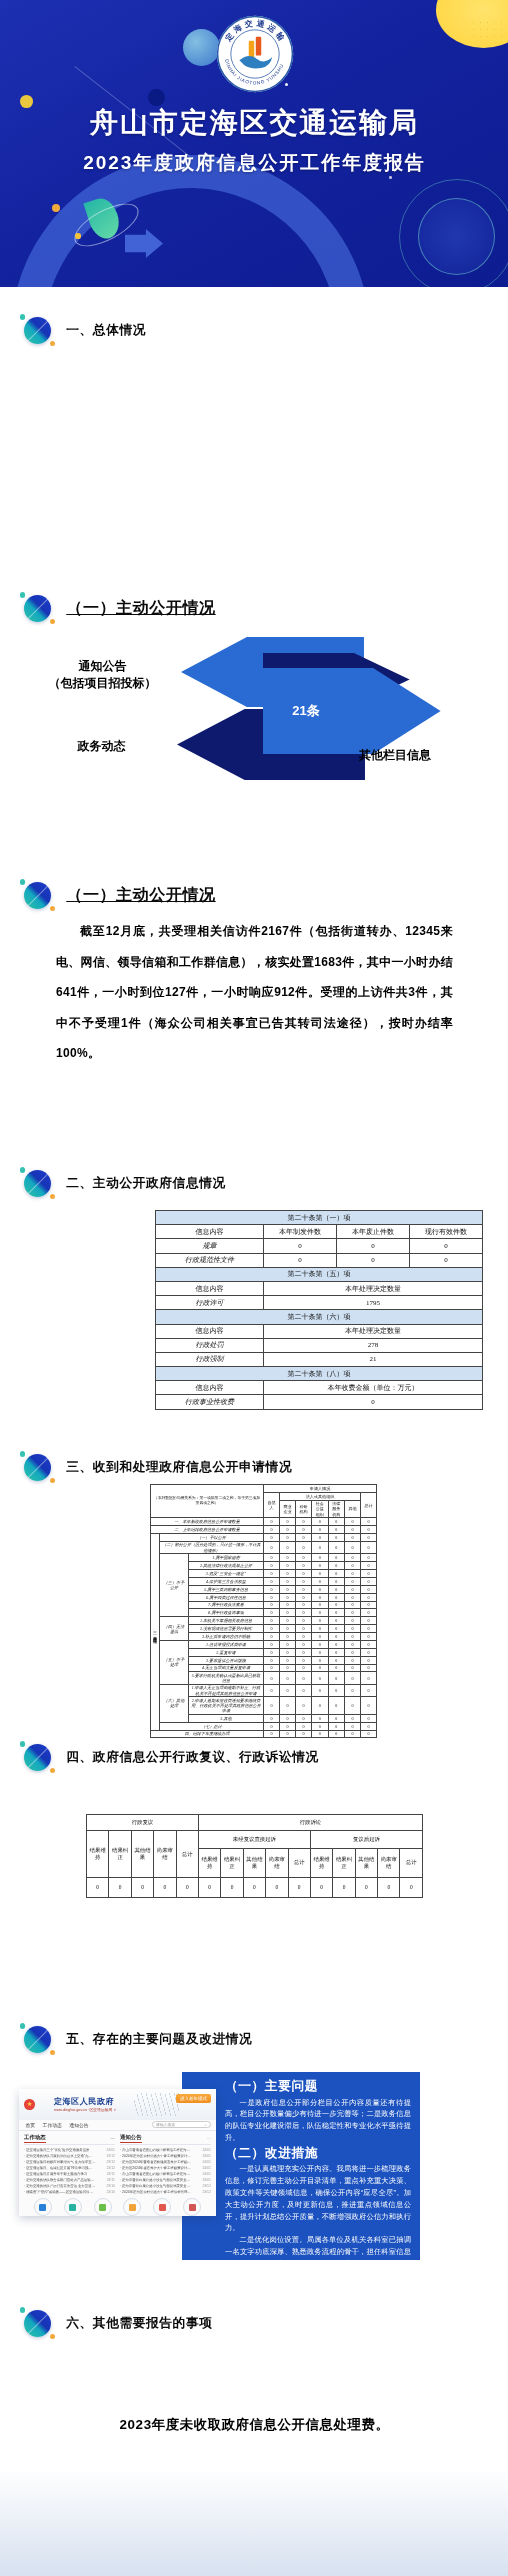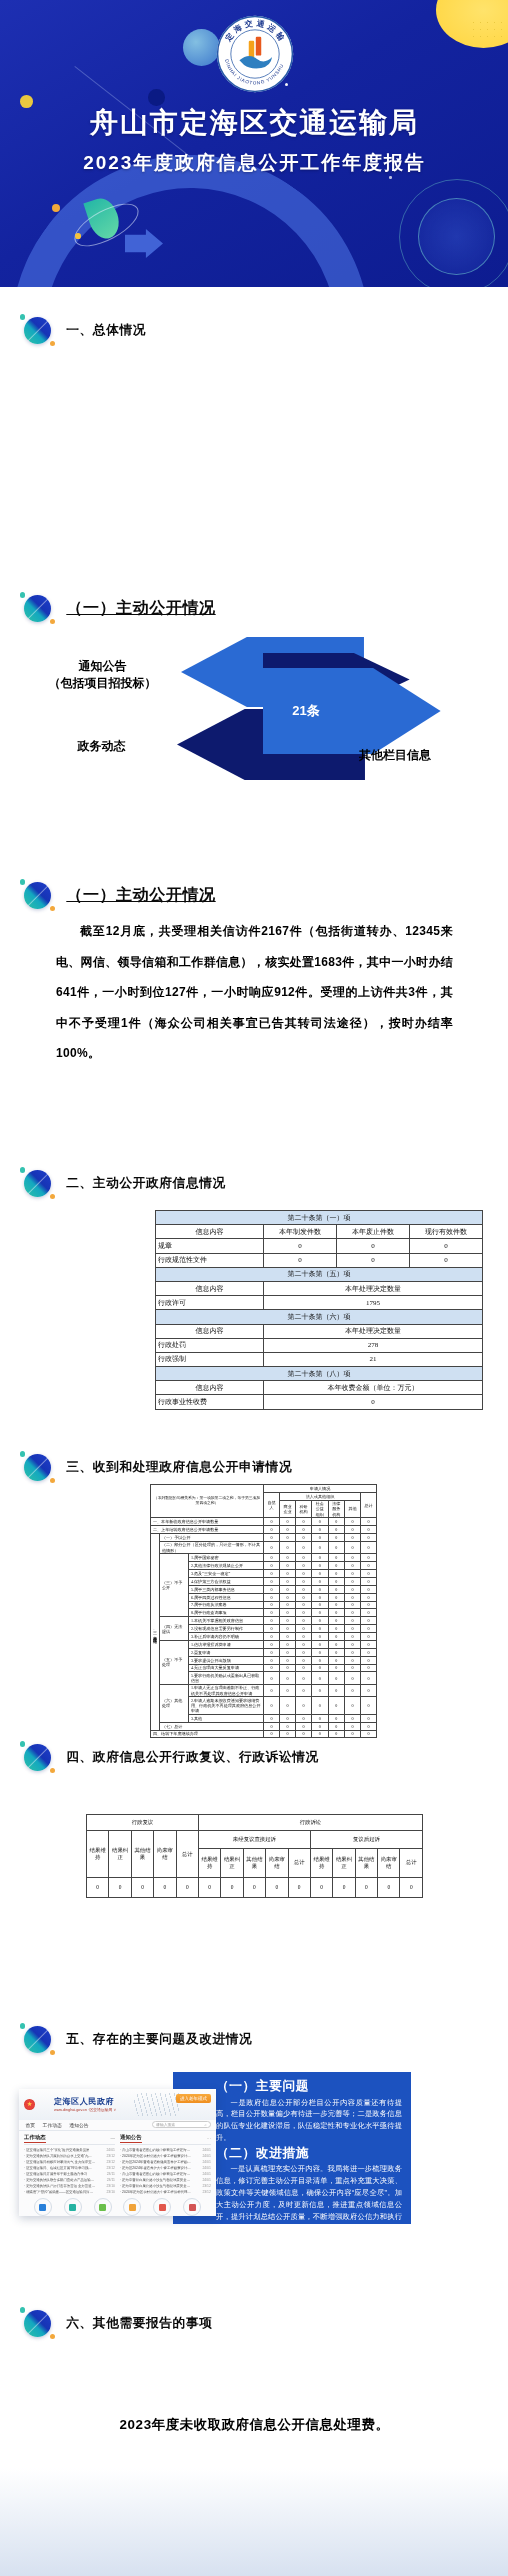--- a/index.html
+++ b/index.html
@@ -60,34 +60,34 @@
   .shape.pl{clip-path:polygon(0 50%,36% 0,100% 0,100% 100%,36% 100%);padding-left:22%;}
   .shape.pr{clip-path:polygon(0 0,62% 0,100% 50%,62% 100%,0 100%);padding-right:18%;align-items:center;}
   .dlabel{position:absolute;font-size:12px;font-weight:800;color:#000;line-height:17px;
           white-space:pre-line;text-align:center;}
   
   table.rpt{position:absolute;border-collapse:collapse;table-layout:fixed;
             font-family:"Liberation Serif","DejaVu Serif",serif;color:#111;background:#fff;}
   table.rpt td{border:0.6px solid #444;text-align:center;vertical-align:middle;padding:0.6px 1.9px;
                overflow:hidden;}
   table.rpt .sec{background:#cfe0f2;}
-  table.rpt .l{text-align:left;}
+  table.rpt .l{text-align:center;font-style:italic;}
   .t1{left:127px;top:1210px;width:328px;font-size:7px;margin-left:28px;}
   .t1 td{height:12px;}
   .t2{left:150px;top:1484px;width:226px;font-size:4.1px;line-height:1.25;}
   .t2 td{padding:0.6px 1.3px;height:5.7px;}
   .t2 .small{font-size:3.8px;}
   .t2 .v{writing-mode:vertical-rl;letter-spacing:0.6px;padding:1.3px 0.6px;}
   .t3{left:86px;top:1814px;width:337px;font-size:5.4px;line-height:1.3;}
   .t3 tr:nth-child(1) td{height:14px;}
   .t3 tr:nth-child(2) td{height:15.3px;}
   .t3 tr:nth-child(3) td{height:27px;}
   .t3 tr:nth-child(4) td{height:18px;}
   
-  .bluepanel{position:absolute;left:173px;top:2072px;width:238px;height:152px;background:#1c52bf;
+  .bluepanel{position:absolute;left:182px;top:2072px;width:238px;height:188px;background:#1c52bf;
              color:#fff;box-sizing:border-box;padding:5.1px 9px 5.1px 43px;}
   .bluepanel h3{margin:1.3px 0 1.3px;font-size:12.7px;font-weight:800;letter-spacing:0.6px;}
   .bluepanel p{margin:0;font-size:7.3px;line-height:11.8px;text-indent:2em;text-align:justify;}
   .webcard{position:absolute;left:19px;top:2089px;width:197px;height:127px;background:#fbfbfc;
            box-shadow:0 2.5px 9px rgba(30,50,90,.25);z-index:2;font-family:"Liberation Sans",sans-serif;}
   .wc-head{height:30.5px;background:linear-gradient(180deg,#fdfdfd,#edf1f6);position:relative;
            display:flex;align-items:center;padding:0 5.1px;box-sizing:border-box;}
   .emblem{width:10.8px;height:10.8px;border-radius:50%;background:radial-gradient(#e8433a 55%,#b3241d);
           color:#ffd34d;font-size:6.4px;line-height:10.8px;text-align:center;flex:0 0 10.8px;}
   .wc-site{margin-left:19px;}

